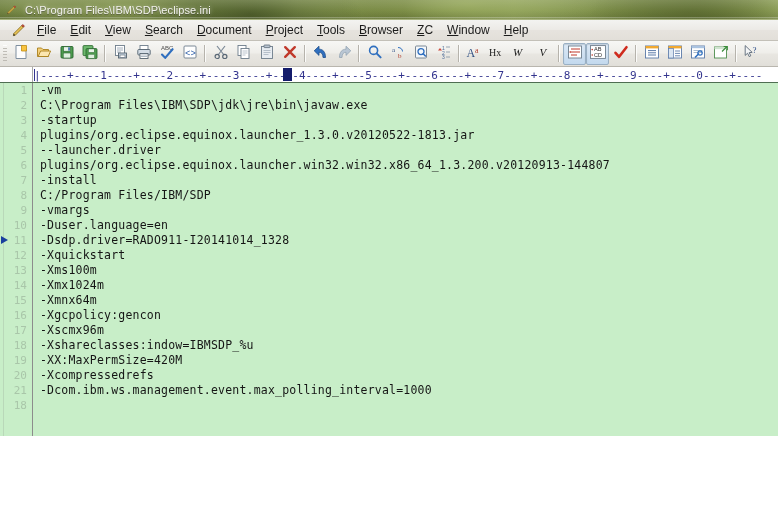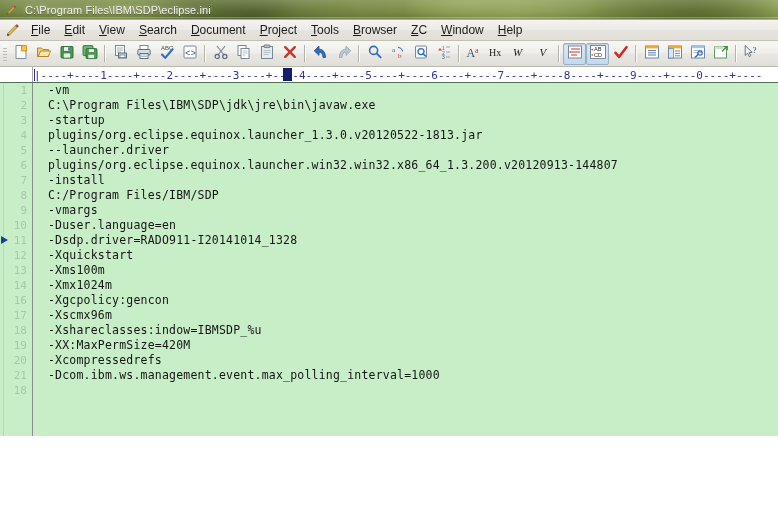--- a/index.html
+++ b/index.html
@@ -72,21 +72,21 @@
     letter-spacing: 0.1px;
   }
 
   
   .menubar {
     height: 21px;
     background: linear-gradient(to bottom, #f3f3f1 0%, #eceae6 48%, #e6e3de 52%, #e2dfd9 100%);
     border-bottom: 1px solid #c3c0b8;
     display: flex;
     align-items: center;
-    padding-left: 2px;
+    padding-left: 8px;
     box-sizing: border-box;
   }
   .menu-icon {
     width: 20px;
     height: 18px;
     display: flex;
     align-items: center;
     justify-content: center;
     margin-right: 2px;
   }
@@ -231,21 +231,21 @@
     position: absolute;
     left: 0;
     width: 27px;
     text-align: right;
     color: #a9c6a9;
     font-size: 11px;
     line-height: 15px;
   }
   .txt {
     position: absolute;
-    left: 48px;
+    left: 40px;
     color: #151515;
     line-height: 15px;
     letter-spacing: 0.2px;
   }
   .bookmark {
     position: absolute;
     left: 1px;
     top: 3px;
     width: 0; height: 0;
     border-top: 4.5px solid transparent;
@@ -609,20 +609,21 @@
         <div class="line"><span class="ln">5</span><span class="txt">--launcher.driver</span></div>
         <div class="line"><span class="ln">6</span><span class="txt">plugins/org.eclipse.equinox.launcher.win32.win32.x86_64_1.3.200.v20120913-144807</span></div>
         <div class="line"><span class="ln">7</span><span class="txt">-install</span></div>
         <div class="line"><span class="ln">8</span><span class="txt">C:/Program Files/IBM/SDP</span></div>
         <div class="line"><span class="ln">9</span><span class="txt">-vmargs</span></div>
         <div class="line"><span class="ln">10</span><span class="txt">-Duser.language=en</span></div>
         <div class="line"><span class="bookmark"></span><span class="ln">11</span><span class="txt">-Dsdp.driver=RADO911-I20141014_1328</span></div>
         <div class="line"><span class="ln">12</span><span class="txt">-Xquickstart</span></div>
         <div class="line"><span class="ln">13</span><span class="txt">-Xms100m</span></div>
         <div class="line"><span class="ln">14</span><span class="txt">-Xmx1024m</span></div>
+        <div class="line"><span class="ln">15</span><span class="txt">-Xmnx64m</span></div>
         <div class="line"><span class="ln">16</span><span class="txt">-Xgcpolicy:gencon</span></div>
         <div class="line"><span class="ln">17</span><span class="txt">-Xscmx96m</span></div>
         <div class="line"><span class="ln">18</span><span class="txt">-Xshareclasses:indow=IBMSDP_%u</span></div>
         <div class="line"><span class="ln">19</span><span class="txt">-XX:MaxPermSize=420M</span></div>
         <div class="line"><span class="ln">20</span><span class="txt">-Xcompressedrefs</span></div>
         <div class="line"><span class="ln">21</span><span class="txt">-Dcom.ibm.ws.management.event.max_polling_interval=1000</span></div>
         <div class="line"><span class="ln">18</span><span class="txt"></span></div>
       </div>
   </div>
 

